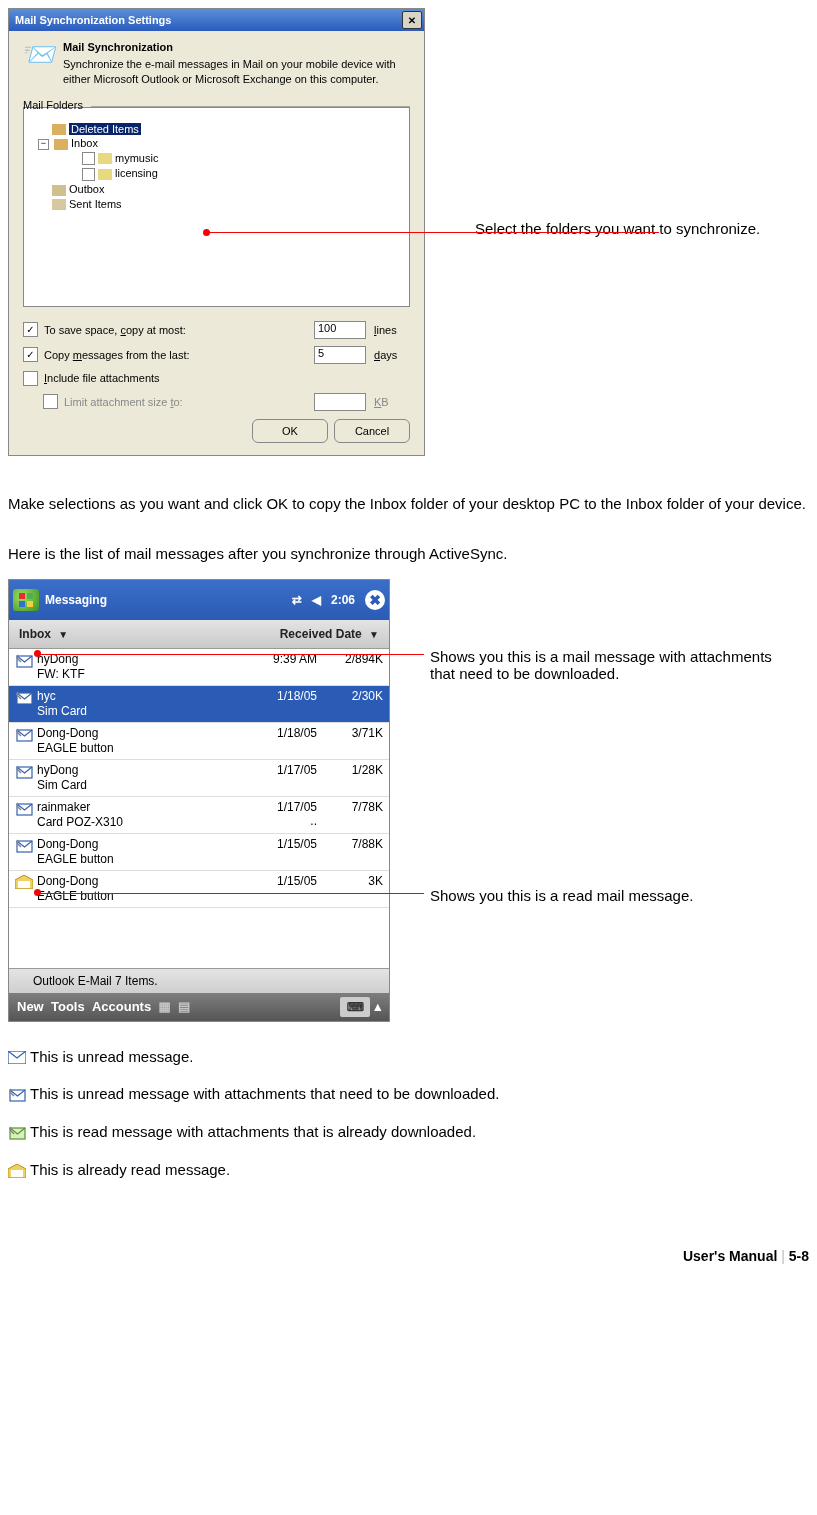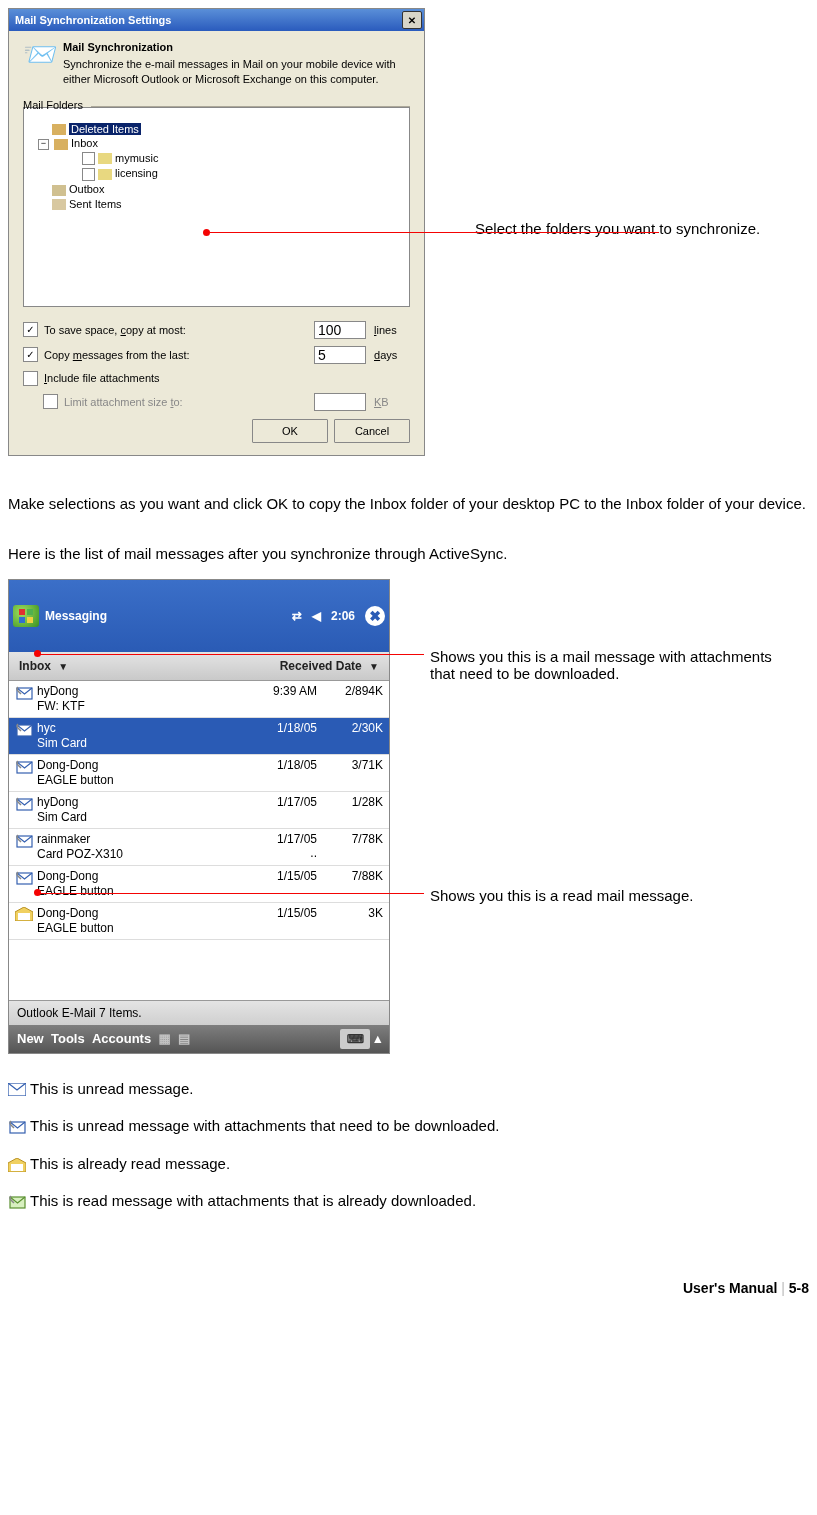--- a/index.html
+++ b/index.html
@@ -28,52 +28,52 @@
   .fi-draft{background:#e0d060}
   .fi-inbox{background:#d8b060}
   .fi-sub{background:#e8d880}
   .fi-out{background:#d0c090}
   .fi-sent{background:#d8c8a0}
   .sel-hl{background:#0a246a;color:#fff;padding:0 2px}
   .minicb{display:inline-block;width:11px;height:11px;border:1px solid #888;background:#fff;vertical-align:middle;margin-right:3px}
   .opt-row{display:flex;align-items:center;margin:7px 0}
   .opt-row .cb{width:13px;height:13px;border:1px solid #888;background:#fff;display:flex;align-items:center;justify-content:center;font-size:10px;margin-right:6px}
   .opt-row .lbl{flex:1}
-  .opt-row .inp{width:52px;height:18px;border:1px solid #888;background:#fff;padding:0 3px;box-sizing:border-box;font-size:14px;text-align:left}
+  .opt-row .inp{width:52px;height:18px;border:1px solid #888;background:#fff;padding:0 3px;box-sizing:border-box;font-size:11px;text-align:left}
   .opt-row .unit{width:36px;margin-left:8px}
   .opt-row.disabled{color:#888}
   .opt-row.disabled .inp{color:#888}
   .btnrow{display:flex;justify-content:flex-end;margin-top:8px;gap:6px}
-  .btn{width:74px;height:22px;border:1px solid #888;background:#ece9d8;font-size:11px;display:flex;align-items:center;justify-content:center;border-radius:1px}
+  .btn{width:74px;height:22px;border:1px solid #888;background:#ece9d8;font-size:11px;display:flex;align-items:center;justify-content:center;border-radius:6px}
   .callout-row{display:flex;align-items:flex-start}
   .callout-text{font-size:15px;color:#000;padding-top:2px}
   .callout-line{flex:1;height:0;border-top:1px solid #f40303;position:relative;margin-top:8px;margin-right:6px;margin-left:-8px}
   .callout-dot{width:7px;height:7px;border-radius:50%;background:#f40303;position:absolute;left:-7px;top:-4px}
   .para{margin:34px 0 0 0;line-height:1.9}
   .para2{margin:22px 0 10px 0;line-height:1.9}
   .device{width:380px;border:1px solid #888;background:#fff;font-family:Tahoma,sans-serif;font-size:12px}
-  .dev-status{height:40px;background:linear-gradient(#3b6fc8,#2a5bb5);color:#fff;display:flex;align-items:center;padding:16px 4px;font-weight:bold}
+  .dev-status{height:40px;background:linear-gradient(#3b6fc8,#2a5bb5);color:#fff;display:flex;align-items:center;padding:0 4px;font-weight:bold}
   .dev-start{width:26px;height:22px;background:radial-gradient(circle at 35% 35%,#9fe060,#3a9020);border-radius:3px;margin-right:6px;display:flex;align-items:center;justify-content:center}
   .dev-status .sp{flex:1}
   .dev-status .ic{margin-left:10px;font-size:12px}
   .dev-close{width:20px;height:20px;border-radius:50%;background:#fff;color:#2a5bb5;font-weight:bold;display:flex;align-items:center;justify-content:center;margin-left:10px;font-size:14px}
   .dev-header{height:28px;background:linear-gradient(#e4e4e4,#c9c9c9);display:flex;align-items:center;padding:0 10px;font-weight:bold;color:#222;border-bottom:1px solid #999}
   .dev-header .sp{flex:1}
   .dd{font-size:10px;margin-left:4px}
   .msg-list{}
   .msg-row{display:flex;border-bottom:1px solid #ddd;padding:3px 6px}
   .msg-row.selected{background:#2a5bb5;color:#fff}
   .msg-icon{width:22px;flex:none;padding-top:1px}
   .sender-sub{flex:1;min-width:0}
   .sender{font-size:12px;line-height:1.25}
   .subject{font-size:12px;line-height:1.25}
   .date{width:74px;text-align:right;font-size:12px}
   .size{width:66px;text-align:right;font-size:12px}
   .size-extra{text-align:right;font-size:12px}
-  .dev-footer1{height:24px;background:linear-gradient(#e4e4e4,#cfcfcf);display:flex;align-items:center;padding:0 8px;font-size:12px;border-top:1px solid #999}
+  .dev-footer1{height:24px;background:linear-gradient(#e4e4e4,#cfcfcf);display:flex;align-items:center;padding:0 24px;font-size:12px;border-top:1px solid #999}
   .dev-footer2{height:28px;background:linear-gradient(#7e7e7e,#555);display:flex;align-items:center;padding:0 8px;color:#fff;font-weight:bold;font-size:13px}
   .dev-footer2 .sp{flex:1}
   .kb-btn{width:30px;height:20px;background:#ccc;display:flex;align-items:center;justify-content:center;color:#333;border-radius:2px;font-size:12px}
   .legend{margin-top:26px}
   .legend-row{display:flex;align-items:center;margin:20px 0;font-size:15px}
   .legend-icon{width:22px;flex:none;text-align:left}
   .icon-svg{display:inline-block;vertical-align:middle}
   .footer-line{text-align:right;margin-top:70px;font-size:14px}
   .footer-line .bold{font-weight:bold}
   .sep{color:#bbb}
@@ -331,36 +331,36 @@
         <svg class="icon-svg" width="18" height="16">
             <rect x="2" y="3" width="15" height="11" fill="#fff" stroke="#3560b0" stroke-width="1.2"></rect>
             <path d="M2 3 L9.5 9 L17 3" fill="none" stroke="#3560b0" stroke-width="1.2"></path>
             <path d="M3 2 Q1 4 3 6 L6 9" fill="none" stroke="#888" stroke-width="1.5"></path>
           </svg>
       </span>
       <span>This is unread message with attachments that need to be downloaded.</span>
     </div>
     <div class="legend-row">
       <span class="legend-icon">
-        <svg class="icon-svg" width="18" height="14">
-            <path d="M0 5 L9 0 L18 5 L18 14 L0 14 Z" fill="#f0d060" stroke="#b89020" stroke-width="1"></path>
-            <rect x="3" y="6" width="12" height="7" fill="#fff"></rect>
-          </svg>
-      </span>
-      <span>This is already read message.</span>
-    </div>
-    <div class="legend-row">
-      <span class="legend-icon">
         <svg class="icon-svg" width="18" height="16">
             <rect x="2" y="3" width="15" height="11" fill="#d8f0c0" stroke="#5a9030" stroke-width="1.2"></rect>
             <path d="M2 3 L9.5 9 L17 3" fill="none" stroke="#5a9030" stroke-width="1.2"></path>
             <path d="M3 2 Q1 4 3 6 L6 9" fill="none" stroke="#888" stroke-width="1.5"></path>
           </svg>
       </span>
       <span>This is read message with attachments that is already downloaded.</span>
     </div>
+    <div class="legend-row">
+      <span class="legend-icon">
+        <svg class="icon-svg" width="18" height="14">
+            <path d="M0 5 L9 0 L18 5 L18 14 L0 14 Z" fill="#f0d060" stroke="#b89020" stroke-width="1"></path>
+            <rect x="3" y="6" width="12" height="7" fill="#fff"></rect>
+          </svg>
+      </span>
+      <span>This is already read message.</span>
+    </div>
   </div>
 
   <div class="footer-line">
     <span class="bold">User's Manual</span> <span class="sep">|</span> <span class="bold">5-8</span>
   </div>
 
 </div>
 
 </body></html>

